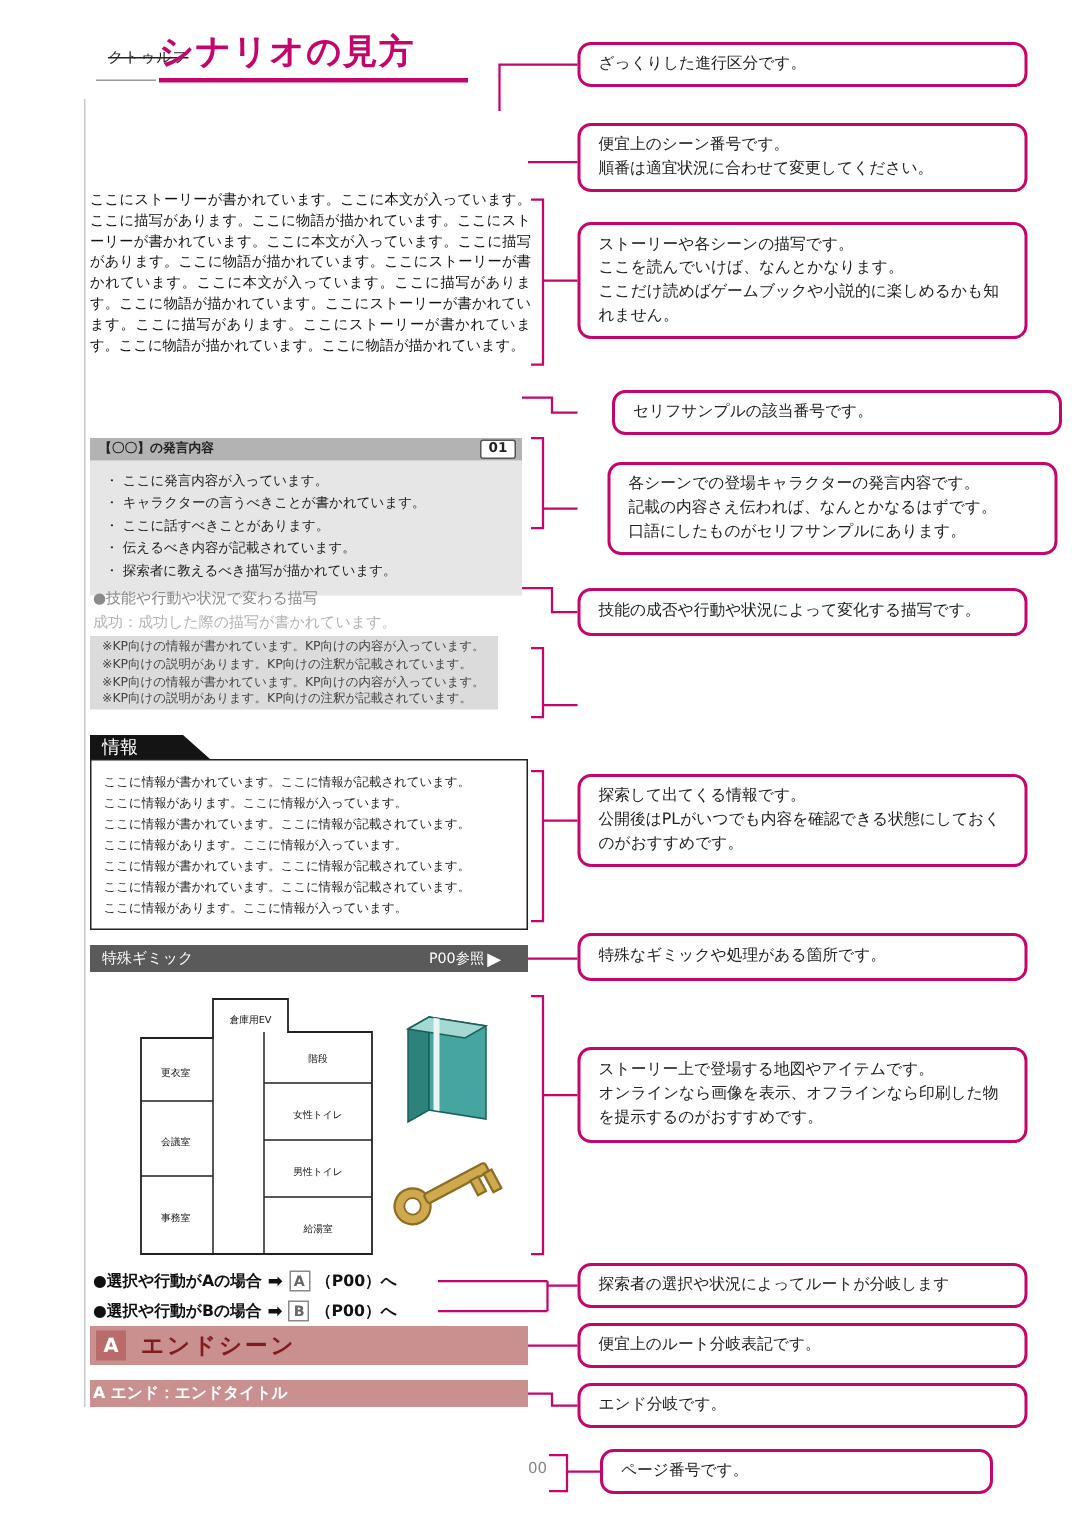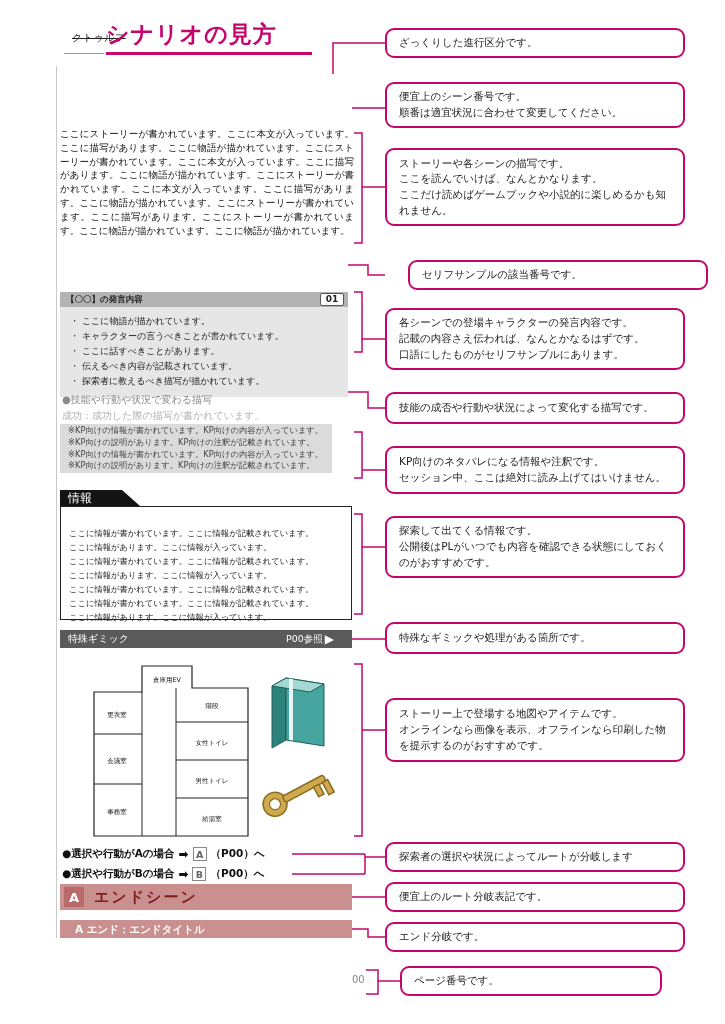--- a/index.html
+++ b/index.html
@@ -42,21 +42,21 @@
   .skill-line{font-size:10px;color:#b3b3b3;line-height:16px;}
 
   .kp-box{position:absolute;top:424px;left:60px;width:272px;box-sizing:border-box;background:#dbdbdb;
           padding:1px 8px;z-index:2;}
   .kp-box .kp-line{font-size:8.3px;line-height:11.8px;color:#444;}
 
   .info-label{position:absolute;top:490px;left:60px;width:80px;height:16px;background:#141414;color:#fff;
               font-size:12px;line-height:16px;padding-left:8px;box-sizing:border-box;z-index:2;
               clip-path:polygon(0 0,62px 0,80px 16px,0 16px);}
   .info-box{position:absolute;top:506px;left:60px;width:292px;height:114px;border:1px solid #222;background:#fff;
-            box-sizing:border-box;padding:19px 8px;z-index:2;}
+            box-sizing:border-box;padding:7px 8px;z-index:2;}
   .info-box .info-line{font-size:8.3px;line-height:14px;color:#222;}
 
   .gimmick-bar{position:absolute;top:630px;left:60px;width:292px;height:18px;background:#5a5a5a;color:#fff;
                display:flex;align-items:center;justify-content:space-between;padding:0 18px 0 8px;
                box-sizing:border-box;font-size:10px;z-index:2;}
   .gimmick-ref{display:flex;align-items:center;gap:2px;font-size:9.5px;}
   .gimmick-ref .arr{font-size:12px;line-height:1;}
 
   .map-svg{position:absolute;top:660px;left:84px;z-index:2;}
   .book-svg{position:absolute;top:672px;left:262px;z-index:2;}
@@ -67,29 +67,29 @@
   .choice-arrow{font-size:12px;}
   .choice-tag{width:14px;height:14px;border:1px solid #888;color:#666;background:#fff;font-size:9.5px;
               font-weight:bold;display:flex;align-items:center;justify-content:center;box-sizing:border-box;}
 
   .end-scene-bar{position:absolute;top:884px;left:60px;width:292px;height:26px;background:#c9908f;
                  display:flex;align-items:center;z-index:2;}
   .end-scene-tag{width:20px;height:20px;margin-left:4px;background:#b96b6b;color:#fff;font-size:13px;
                  font-weight:bold;display:flex;align-items:center;justify-content:center;}
   .end-scene-title{color:#7f1d1d;font-size:15px;font-weight:bold;margin-left:10px;letter-spacing:2px;}
   .end-title-bar{position:absolute;top:920px;left:60px;width:292px;height:18px;background:#c9908f;color:#fff;
-                 font-size:10.5px;font-weight:bold;line-height:18px;padding-left:15px;box-sizing:border-box;z-index:2;}
+                 font-size:10.5px;font-weight:bold;line-height:18px;padding-left:2px;box-sizing:border-box;z-index:2;}
   .page-number{position:absolute;top:974px;left:352px;font-size:10px;color:#888;z-index:2;}
 
   
   .callout{position:absolute;left:385px;width:300px;box-sizing:border-box;border:2px solid #c4066c;
            border-radius:9px;background:#fff;color:#222;font-size:10.5px;line-height:1.5;
            padding:4px 12px;white-space:pre-line;display:flex;align-items:center;z-index:2;}
   .c1{top:28px;height:30px;}  .c2{top:82px;height:46px;}   .c3{top:148px;height:78px;}
-  .c4{top:260px;height:30px;margin-left:23px;} .c5{top:308px;height:62px;}  .c6{top:392px;height:32px;}
+  .c4{top:260px;height:30px;margin-left:23px;} .c5{top:308px;height:62px;margin-left:20px;}  .c6{top:392px;height:32px;}
   .c7{top:446px;height:48px;} .c8{top:516px;height:62px;}  .c9{top:622px;height:32px;}
   .c10{top:698px;height:64px;}.c11{top:842px;height:30px;} .c12{top:882px;height:30px;}
   .c13{top:922px;height:30px;}.c14{top:966px;height:30px;left:400px;width:262px;}
 </style>
 </head>
 <body>
 
 <div class="page">
 
   <svg class="connectors" width="725" height="1024" viewBox="0 0 725 1024">
@@ -120,21 +120,21 @@
 
 
   <div class="story">ここにストーリーが書かれています。ここに本文が入っています。ここに描写があります。ここに物語が描かれています。ここにストーリーが書かれています。ここに本文が入っています。ここに描写があります。ここに物語が描かれています。ここにストーリーが書かれています。ここに本文が入っています。ここに描写があります。ここに物語が描かれています。ここにストーリーが書かれています。ここに描写があります。ここにストーリーが書かれています。ここに物語が描かれています。ここに物語が描かれています。</div>
 
   <div class="speech">
     <div class="speech-header">
       <span>【〇〇】の発言内容</span>
       <span class="speech-badge">01</span>
     </div>
     <div class="speech-body">
-      <div class="item">ここに物語が描かれています。</div>
+      <div class="item">ここに発言内容が入っています。</div>
       <div class="item">キャラクターの言うべきことが書かれています。</div>
       <div class="item">ここに話すべきことがあります。</div>
       <div class="item">伝えるべき内容が記載されています。</div>
       <div class="item">探索者に教えるべき描写が描かれています。</div>
     </div>
   </div>
 
   <div class="skill">
     <div class="skill-heading">●技能や行動や状況で変わる描写</div>
     <div class="skill-line">成功：成功した際の描写が書かれています。</div>
@@ -231,22 +231,20 @@
   <div class="callout c2">便宜上のシーン番号です。
 順番は適宜状況に合わせて変更してください。</div>
   <div class="callout c3">ストーリーや各シーンの描写です。
 ここを読んでいけば、なんとかなります。
 ここだけ読めばゲームブックや小説的に楽しめるかも知れません。</div>
   <div class="callout c4">セリフサンプルの該当番号です。</div>
   <div class="callout c5">各シーンでの登場キャラクターの発言内容です。
 記載の内容さえ伝われば、なんとかなるはずです。
 口語にしたものがセリフサンプルにあります。</div>
   <div class="callout c6">技能の成否や行動や状況によって変化する描写です。</div>
-  <div class="callout c7">KP向けのネタバレになる情報や注釈です。
-セッション中、ここは絶対に読み上げてはいけません。</div>
   <div class="callout c8">探索して出てくる情報です。
 公開後はPLがいつでも内容を確認できる状態にしておくのがおすすめです。</div>
   <div class="callout c9">特殊なギミックや処理がある箇所です。</div>
   <div class="callout c10">ストーリー上で登場する地図やアイテムです。
 オンラインなら画像を表示、オフラインなら印刷した物を提示するのがおすすめです。</div>
   <div class="callout c11">探索者の選択や状況によってルートが分岐します</div>
   <div class="callout c12">便宜上のルート分岐表記です。</div>
   <div class="callout c13">エンド分岐です。</div>
   <div class="callout c14">ページ番号です。</div>
 

